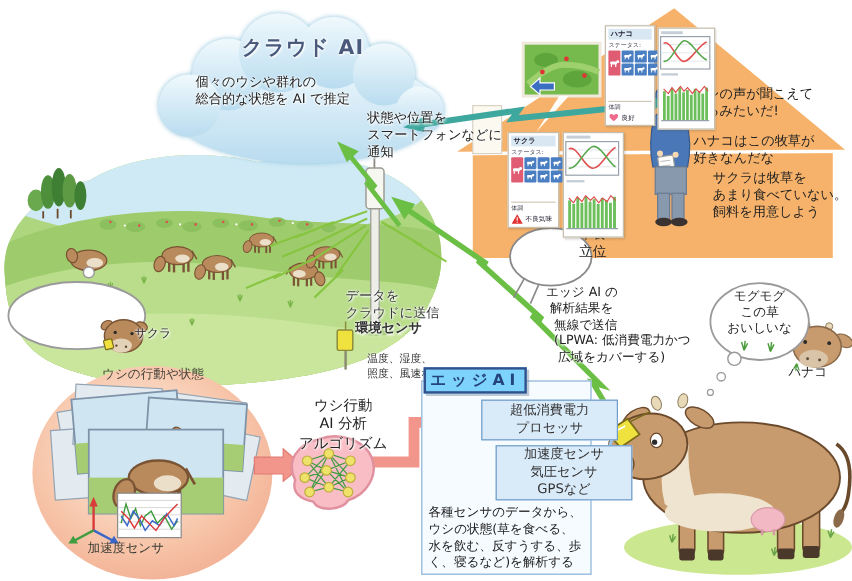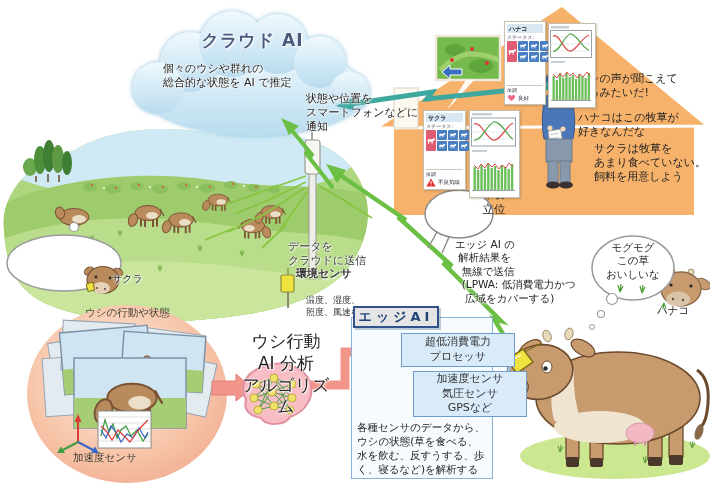--- a/index.html
+++ b/index.html
@@ -17,21 +17,21 @@
   .p-cells{display:grid;grid-template-columns:repeat(3,10px);grid-auto-rows:10px;gap:1px;}
   .p-cell{background:#4a7ec2;border-radius:1px;display:flex;align-items:center;justify-content:center;}
   .p-cond{border-top:1px solid #cfc8ba;margin-top:auto;padding-top:1px;}
   .p-cond-label{font-size:5px;color:#445;}
   .p-cond-row{display:flex;align-items:center;gap:2px;margin-top:1px;}
   .p-cond-val{font-size:5.5px;color:#223;}
   .chartcard{position:absolute;background:#fff;border:1px solid #c6bfae;
              box-shadow:1px 1px 2px rgba(90,80,60,.3);}
   .edge-outer{position:absolute;left:351px;top:317px;width:142px;height:162px;
               background:#f6fbff;border:1.5px solid #8ab2d8;box-sizing:border-box;}
-  .edge-header{position:absolute;left:353px;top:306px;width:86px;height:22px;background:#e5e5e5;
+  .edge-header{position:absolute;left:353px;top:306px;width:86px;height:22px;background:#7dd3fc;
                border:2px solid #32528c;color:#24457c;font-weight:bold;font-size:13px;letter-spacing:4px;
                display:flex;align-items:center;justify-content:center;box-sizing:border-box;
                box-shadow:2px 2px 0 rgba(120,140,160,.45);}
   .edge-box{position:absolute;background:#d9eaf8;border:1px solid #6f9cc8;color:#333;font-size:11px;
             line-height:1.35;display:flex;align-items:center;justify-content:center;text-align:center;
             white-space:pre-wrap;box-sizing:border-box;margin-left:36px;}
 </style>
 </head>
 <body>
 
@@ -398,21 +398,21 @@
   (LPWA: 低消費電力かつ
    広域をカバーする)</div>
 
 <div class="t" style="left:598px;top:241px;width:70px;text-align:center;font-size:10.5px;text-shadow:none;">モグモグ
 この草
 おいしいな</div>
 <div class="t" style="left:657px;top:304px;font-size:10.5px;">ハナコ</div>
 
 <div class="t" style="left:60px;top:306px;width:135px;text-align:center;font-size:10.5px;color:#4a463c;text-shadow:none;">ウシの行動や状態</div>
 <div class="t" style="left:73px;top:451px;font-size:10.5px;color:#3a3a34;text-shadow:none;">加速度センサ</div>
-<div class="t" style="left:238px;top:331px;width:96px;text-align:center;font-size:17px;">ウシ行動
+<div class="t" style="left:238px;top:331px;width:96px;text-align:center;font-size:12px;">ウシ行動
 AI 分析
 アルゴリズム</div>
 
 <div class="panel" style="left:504px;top:21px;width:42px;height:84px;">
   <div class="p-title">ハナコ</div>
   <div class="p-label">ステータス:</div>
   <div class="p-grid">
     <div class="p-main">
           <svg width="10" height="8" viewBox="0 0 10 8">
             <use href="#cowico"></use>

